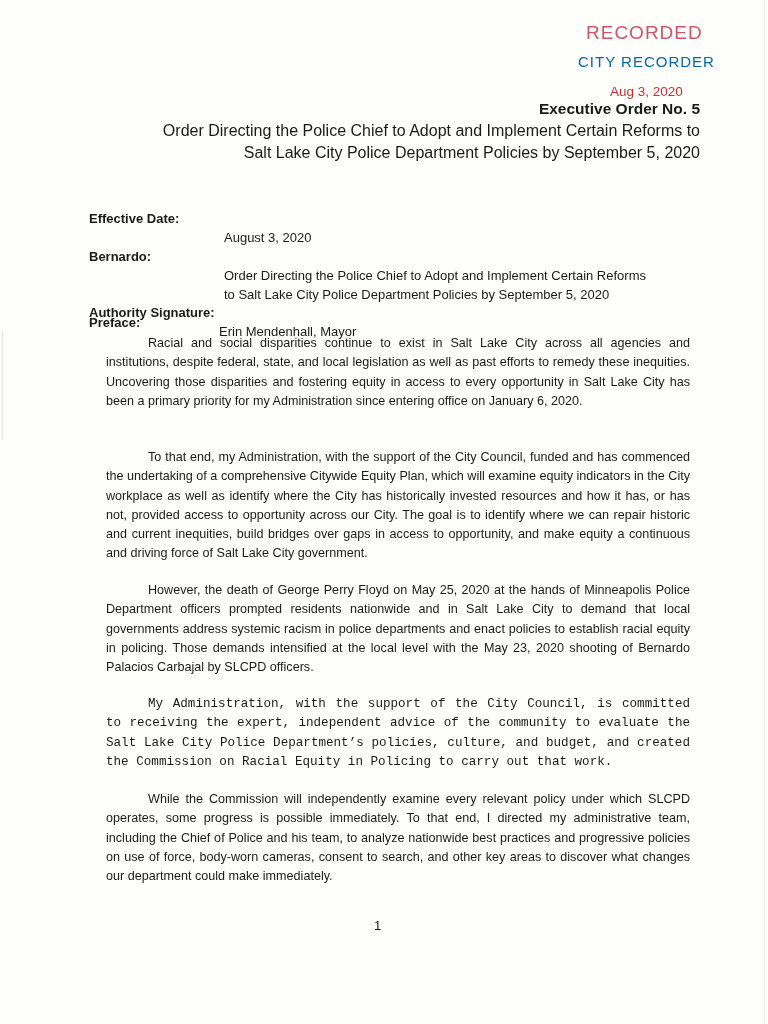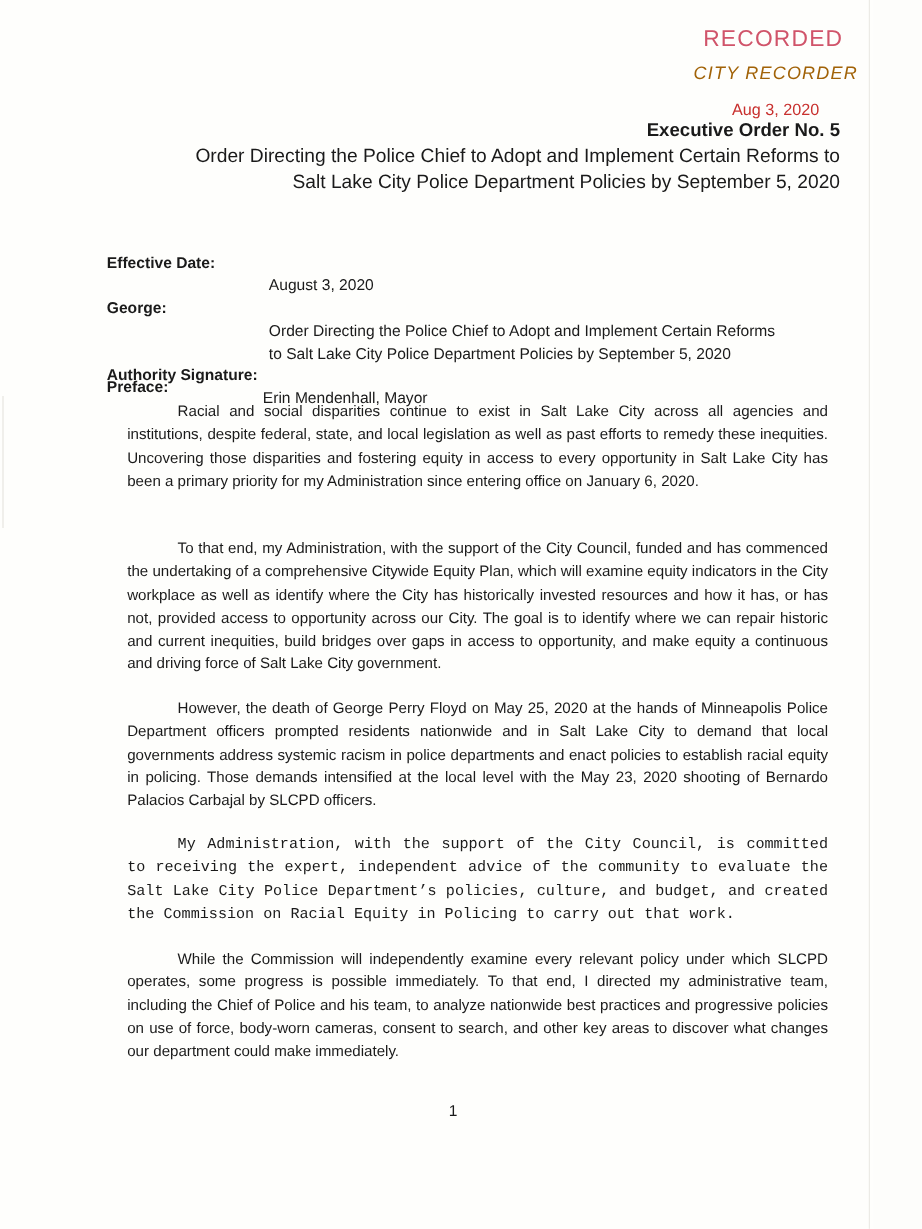--- a/index.html
+++ b/index.html
@@ -13,20 +13,21 @@
       position: relative;
       overflow: hidden;
       font-family: "Liberation Sans", sans-serif;
       color: #1a1a1a;
     }
     .page {
       position: absolute;
       left: 0; top: 0;
       width: 728px; height: 1024px;
       background: #fefefc;
+      padding-left: 40px;
     }
     .edge-right {
       position: absolute;
       right: 3px; top: 0;
       width: 1px; height: 1024px;
       background: #ecebe6;
     }
     .edge-left {
       position: absolute;
       left: 2px; top: 330px;
@@ -40,22 +41,21 @@
       letter-spacing: 1px;
     }
     .stamp-recorded {
       left: 586px; top: 22px;
       font-size: 19px;
       color: #d0546a;
     }
     .stamp-city {
       left: 578px; top: 53px;
       font-size: 15px;
-      color: #a16207;
-      font-style: italic;
+      color: #0369a1;
     }
     .stamp-date {
       left: 610px; top: 84px;
       font-size: 13.5px;
       color: #c8302e;
       letter-spacing: 0;
       font-family: "Liberation Sans", sans-serif;
     }
     .title-block {
       position: absolute;
@@ -132,21 +132,21 @@
     <div class="subtitle">Order Directing the Police Chief to Adopt and Implement Certain Reforms to</div>
     <div class="subtitle">Salt Lake City Police Department Policies by September 5, 2020</div>
   </div>
 
   <div class="meta" style="top:184px;">
     <span class="label">Effective Date:</span>
     <span class="value">August 3, 2020</span>
   </div>
 
   <div class="meta" style="top:222px;">
-    <span class="label">George:</span>
+    <span class="label">Bernardo:</span>
     <span class="value">Order Directing the Police Chief to Adopt and Implement Certain Reforms</span>
     <span class="value" style="top:19px;">to Salt Lake City Police Department Policies by September 5, 2020</span>
   </div>
 
   <div class="meta" style="top:278px;">
     <span class="label">Authority Signature:</span>
     <span class="value" style="left:130px;">Erin Mendenhall, Mayor</span>
   </div>
 
   <div class="preface-label">Preface:</div>

